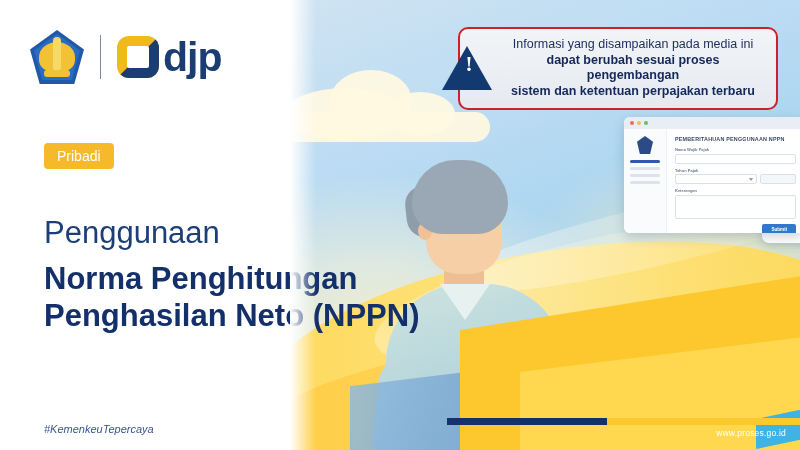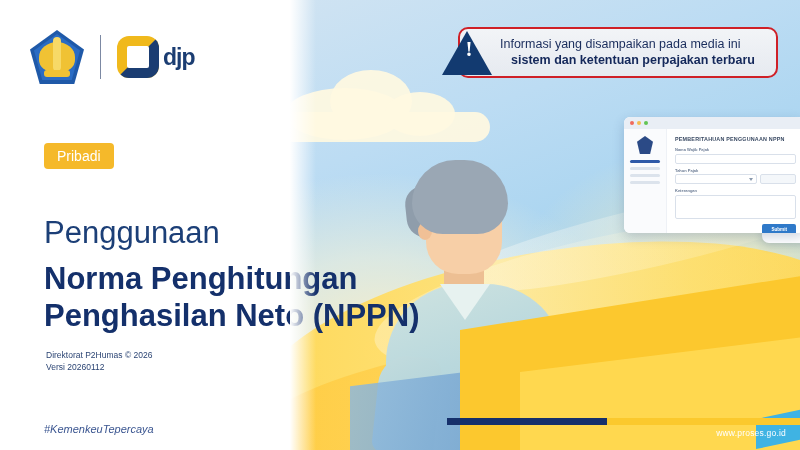--- a/index.html
+++ b/index.html
@@ -113,21 +113,21 @@
   .win-submit{margin-top:5px;float:right;background:#2f79c9;color:#fff;font-size:4.6px;
        padding:3px 9px;border-radius:2px;font-weight:bold;}
 
   
   .warn{position:absolute;left:458px;top:27px;width:320px;border:2px solid #cf2027;border-radius:10px;
        background:linear-gradient(180deg,#f2f4f7,#e6eaf0);padding:8px 10px 8px 40px;box-sizing:border-box;}
   .warn-tri{position:absolute;left:-18px;top:50%;transform:translateY(-50%);width:0;height:0;
        border-left:25px solid transparent;border-right:25px solid transparent;border-bottom:44px solid #123a70;}
   .warn-bang{position:absolute;left:-1.5px;top:8px;color:#fff;font-size:21px;font-weight:bold;
        line-height:1;font-family:"Liberation Serif",serif;}
-  .warn-l1{font-size:12.5px;color:#1a2d5c;line-height:1.25;}
+  .warn-l1{font-size:12.5px;color:#1a2d5c;text-align:center;line-height:1.25;}
   .warn-l2{font-size:12.5px;color:#14285a;font-weight:bold;text-align:center;line-height:1.25;}
 
   
   .logos{position:absolute;left:30px;top:30px;display:flex;align-items:center;gap:16px;}
   .seal{width:54px;height:54px;position:relative;}
   .seal .pent{position:absolute;inset:0;background:#1f59a8;
        clip-path:polygon(50% 0,100% 36%,82% 100%,18% 100%,0 36%);}
   .seal .pent2{position:absolute;inset:4px;background:#2a6cc4;
        clip-path:polygon(50% 0,100% 36%,82% 100%,18% 100%,0 36%);}
   .seal .wing{position:absolute;left:9px;top:12px;width:36px;height:30px;background:#f0c234;
@@ -135,21 +135,21 @@
   .seal .wing:before{content:"";position:absolute;left:14px;top:-5px;width:8px;height:34px;
        background:#f7d967;border-radius:4px;}
   .seal .base{position:absolute;left:14px;bottom:7px;width:26px;height:7px;background:#f0c234;border-radius:3px;}
   .divider{width:1px;height:44px;background:#253a66;opacity:.6;}
   .djp{display:flex;align-items:center;gap:4px;}
   .djp-mark{width:42px;height:42px;position:relative;}
   .djp-mark .a{position:absolute;inset:0;border-radius:12px;background:#f0b91c;}
   .djp-mark .b{position:absolute;inset:0;border-radius:12px;background:#1b3d72;
        clip-path:polygon(100% 0,100% 100%,0 100%);}
   .djp-mark .c{position:absolute;left:10px;top:10px;width:22px;height:22px;background:#fff;border-radius:2px;}
-  .djp-word{font-size:23px;font-weight:bold;color:#1b3d72;letter-spacing:-1px;line-height:1;}
+  .djp-word{font-size:41px;font-weight:bold;color:#1b3d72;letter-spacing:-1px;line-height:1;}
 
   .badge{position:absolute;left:44px;top:143px;background:#f5b92a;color:#fff;font-size:14px;
        padding:5px 13px;border-radius:4px;}
   .t1{position:absolute;left:44px;top:182px;font-size:31px;color:#1c3f77;line-height:1.1;}
   .t2{position:absolute;left:44px;top:216px;font-size:31px;color:#1c3f77;line-height:1.1;}
   .t3{position:absolute;left:44px;top:262px;font-size:31px;font-weight:bold;color:#14306b;line-height:1.12;}
   .t4{position:absolute;left:44px;top:299px;font-size:31px;font-weight:bold;color:#14306b;line-height:1.12;}
   .credit{position:absolute;left:46px;top:349px;font-size:8.5px;color:#2b4473;line-height:1.45;}
   .hashtag{position:absolute;left:44px;top:423px;font-size:11px;font-style:italic;color:#3a5590;}
 
@@ -262,20 +262,21 @@
     <div class="cyanChip"></div>
   </div>
 
   <div class="leftedge"></div>
 
   <div class="warn">
     <div class="warn-tri">
       <span class="warn-bang">!</span>
     </div>
     <div class="warn-l1">Informasi yang disampaikan pada media ini</div>
+    <div class="warn-l2">dapat berubah sesuai proses pengembangan</div>
     <div class="warn-l2">sistem dan ketentuan perpajakan terbaru</div>
   </div>
 
   <div class="logos">
     <div class="seal">
       <div class="pent"></div>
       <div class="pent2"></div>
       <div class="wing"></div>
       <div class="base"></div>
     </div>
@@ -288,24 +289,20 @@
       </div>
       <div class="djp-word">djp</div>
     </div>
   </div>
 
   <div class="badge">Pribadi</div>
   <div class="t2">Penggunaan</div>
   <div class="t3">Norma Penghitungan</div>
   <div class="t4">Penghasilan Neto (NPPN)</div>
 
-  <div class="credit">
-    <div>Direktorat P2Humas © 2026</div>
-    <div>Versi 20260112</div>
-  </div>
 
   <div class="hashtag">#KemenkeuTepercaya</div>
 
   <div class="navybar"></div>
   <div class="yellowbar"></div>
   <div class="url">www.proses.go.id</div>
 
 </div>
 
 </body></html>

